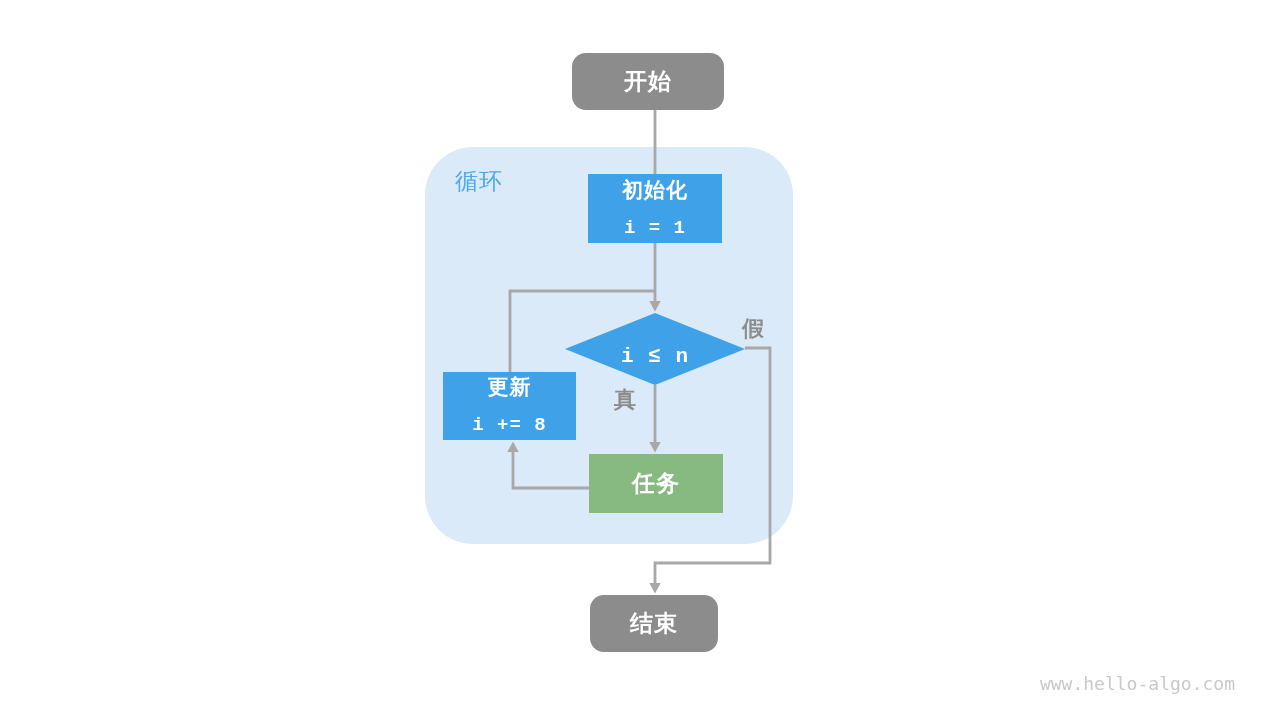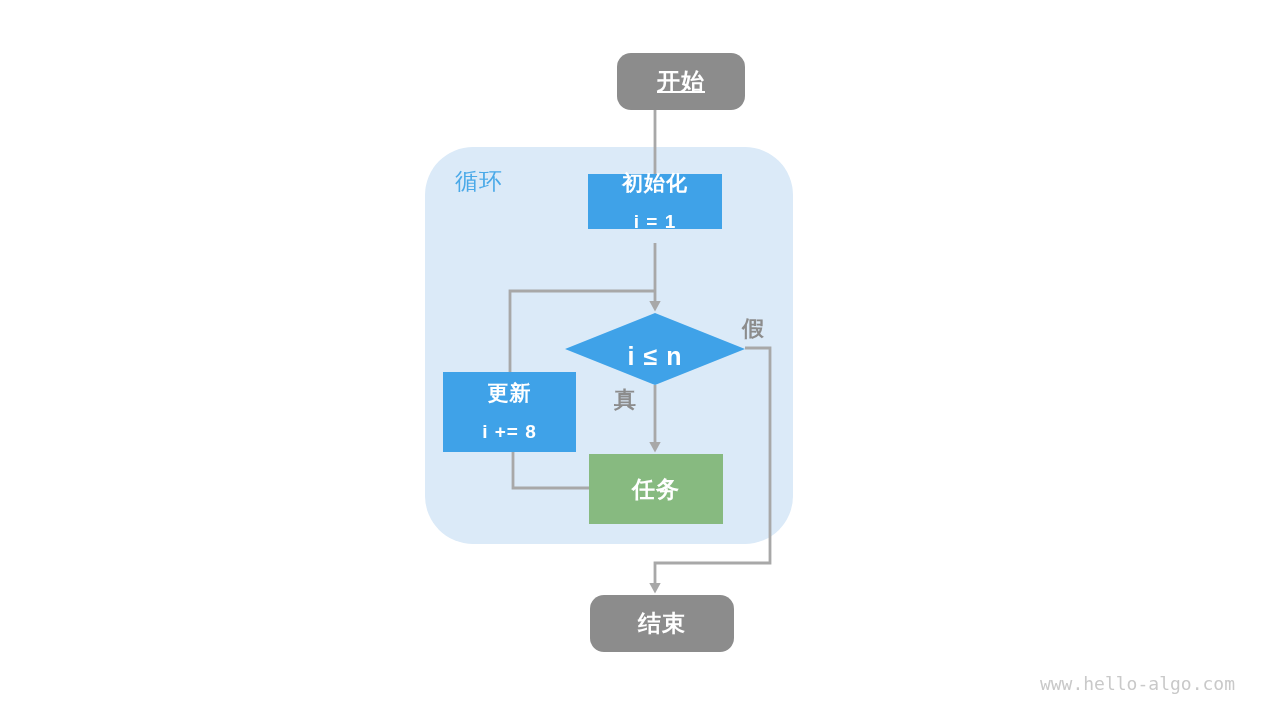--- a/index.html
+++ b/index.html
@@ -60,58 +60,58 @@
     color: #ffffff;
     z-index: 3;
     line-height: 1.25;
   }
   .node .label {
     font-size: 21px;
     font-weight: bold;
     letter-spacing: 1px;
   }
   .code {
-    font-family: Liberation Sans, sans-serif;
+    font-family: Liberation Mono, monospace;
     font-size: 19px;
     font-weight: bold;
     letter-spacing: 1px;
     margin-top: 14px;
   }
   .node-gray {
     background: var(--node-gray, #8c8c8c);
     border-radius: 14px;
   }
   .node-blue {
     background: var(--node-blue, #3fa2e8);
   }
   .node-green {
     background: var(--node-green, #87ba80);
   }
-  .start { left: 617px; top: 53px;  width: 128px; height: 57px; text-decoration: underline; }
-  .end   { left: 590px; top: 595px; width: 144px; height: 57px; }
-  .init  { left: 588px; top: 174px; width: 134px; height: 55px; }
-  .update{ left: 443px; top: 372px; width: 133px; height: 80px; }
-  .task  { left: 589px; top: 454px; width: 134px; height: 70px; align-items: center; }
+  .start { left: 572px; top: 53px;  width: 152px; height: 57px; }
+  .end   { left: 590px; top: 595px; width: 128px; height: 57px; }
+  .init  { left: 588px; top: 174px; width: 134px; height: 69px; }
+  .update{ left: 443px; top: 372px; width: 133px; height: 68px; }
+  .task  { left: 589px; top: 454px; width: 134px; height: 59px; align-items: center; }
   .task .label { font-size: 23px; }
   .start .label, .end .label { font-size: 23px; }
   .diamond {
     position: absolute;
     left: 565px;
     top: 313px;
     width: 180px;
     height: 72px;
     background: var(--node-blue, #3fa2e8);
     clip-path: polygon(50% 0, 100% 50%, 50% 100%, 0 50%);
     display: flex;
     align-items: center;
     justify-content: center;
     color: #ffffff;
     z-index: 3;
   }
-  .diamond .code { font-size: 25px; }
+  .diamond .code { font-size: 21px; }
   .edge-label {
     position: absolute;
     font-size: 22px;
     font-weight: bold;
     color: var(--edge-label, #8c8c8c);
     z-index: 4;
   }
   .label-true  { left: 614px; top: 385px; }
   .label-false { left: 742px; top: 314px; }
   .watermark {

